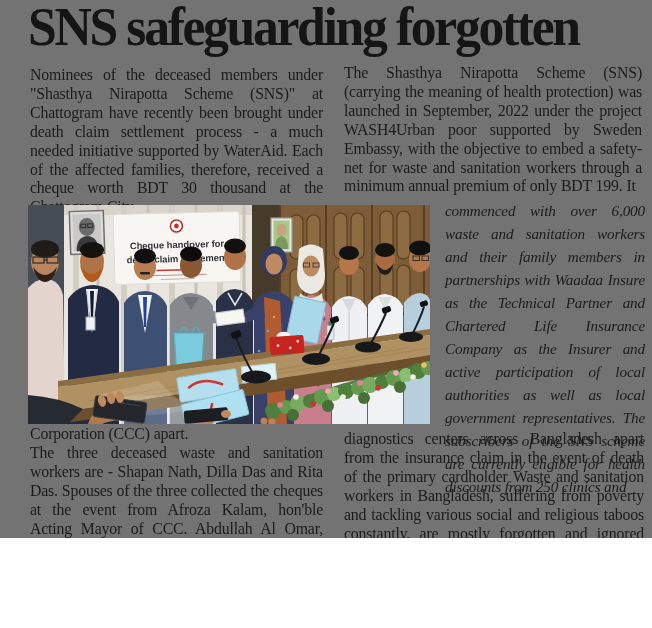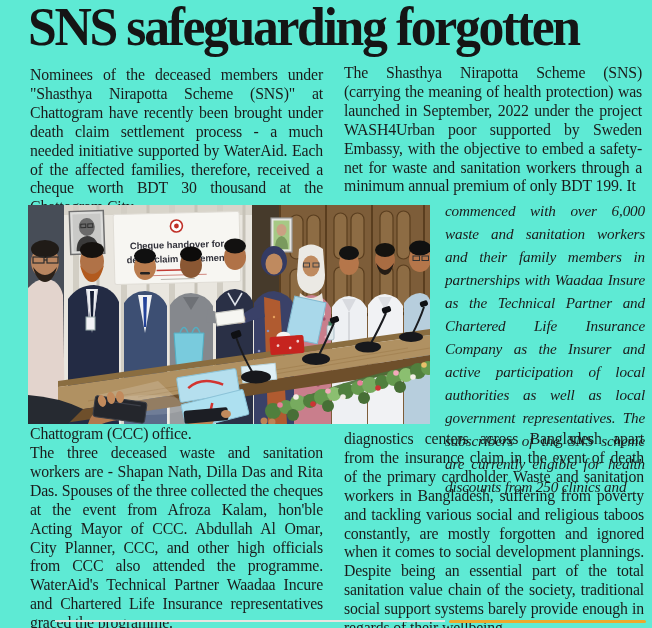--- a/index.html
+++ b/index.html
@@ -1,19 +1,19 @@
 <!DOCTYPE html>
 <html><head>
 <meta charset="utf-8">
 <style>
   html,body{margin:0;padding:0;}
   .page{
     position:relative;
-    width:652px;height:628px;
-    background:#5eead4;
+    width:652px;height:538px;
+    background:#737373;
     overflow:hidden;
     font-family:"Liberation Serif", serif;
   }
   .headline{
     position:absolute;left:28px;top:-4px;margin:0;
     font-family:"Liberation Serif", serif;
     font-weight:bold;
     font-size:55px;line-height:62px;
     letter-spacing:-2.5px;
     color:#151515;
@@ -360,21 +360,21 @@
         <g transform="rotate(-5 178 210)">
           <rect x="156" y="204" width="44" height="13" rx="2" fill="#1c1e24"></rect>
         </g>
         <ellipse cx="198" cy="209" rx="5" ry="4" fill="#c18a5c"></ellipse>
         <circle cx="236" cy="216" r="3.5" fill="#bd8355"></circle>
           <circle cx="244" cy="217" r="3.5" fill="#bd8355"></circle>
       </g>
     </svg>
   </div>
 
-  <p class="body-text l2a">Chattogram (CCC) office.</p>
+  <p class="body-text l2a">Corporation (CCC) apart.</p>
   <p class="body-text l2b">The three deceased waste and sanitation workers are - Shapan Nath, Dilla Das and Rita Das. Spouses of the three collected the cheques at the event from Afroza Kalam, hon'ble Acting Mayor of CCC. Abdullah Al Omar, City Planner, CCC, and other high officials from CCC also attended the programme. WaterAid's Technical Partner Waadaa Incure and Chartered Life Insurance representatives graced the programme.</p>
 
   <p class="body-text r1">The Shasthya Nirapotta Scheme (SNS) (carrying the meaning of health protection) was launched in September, 2022 under the project WASH4Urban poor supported by Sweden Embassy, with the objective to embed a safety-net for waste and sanitation workers through a minimum annual premium of only BDT 199. It</p>
   <p class="body-text r2">commenced with over 6,000 waste and sanitation workers and their family members in partnerships with Waadaa Insure as the Technical Partner and Chartered Life Insurance Company as the Insurer and active participation of local authorities as well as local government representatives. The subscribers of the SNS scheme are currently eligible for health discounts from 250 clinics and</p>
   <p class="body-text r3">diagnostics centers across Bangladesh apart from the insurance claim in the event of death of the primary cardholder Waste and sanitation workers in Bangladesh, suffering from poverty and tackling various social and religious taboos constantly, are mostly forgotten and ignored when it comes to social development plannings. Despite being an essential part of the total sanitation value chain of the society, traditional social support systems barely provide enough in regards of their wellbeing.</p>
 
   <div class="rule-gray"></div>
   <div class="rule-amber"></div>
 
 </div>

